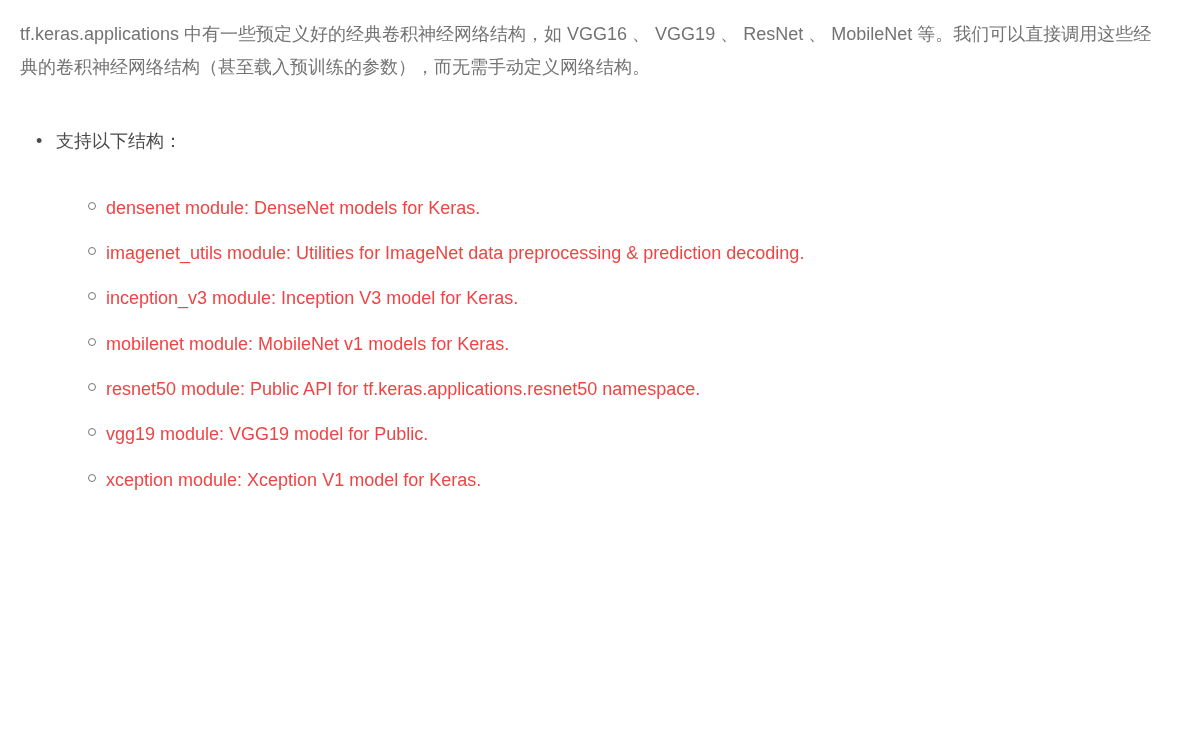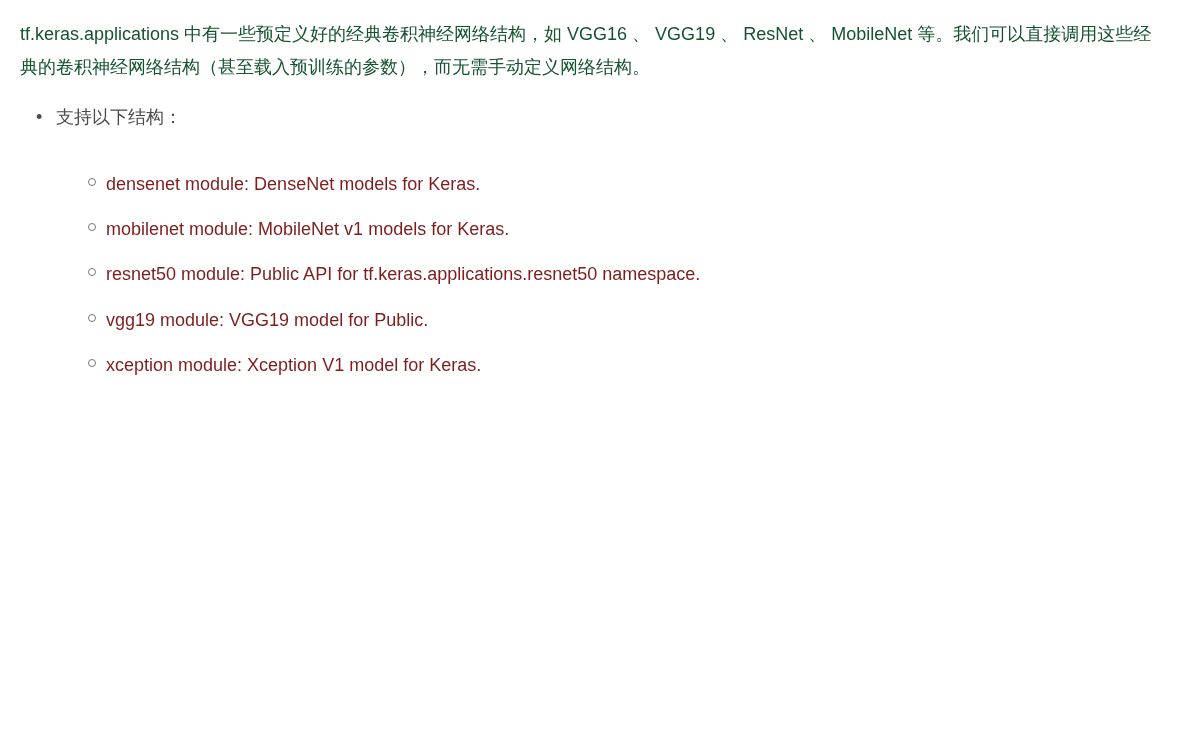--- a/index.html
+++ b/index.html
@@ -11,22 +11,22 @@
       font-family: -apple-system, BlinkMacSystemFont, "Segoe UI", "PingFang SC", "Hiragino Sans GB", "Microsoft YaHei", sans-serif;
       background: #ffffff;
       color: #4a4a4a;
       padding: 18px 20px;
       width: 1184px;
       font-size: 18px;
       line-height: 1.85;
       position: relative;
     }
     .intro {
-      margin-bottom: 16px;
-      color: #14532d;
+      margin-bottom: 40px;
+      color: #737373;
     }
     ul.level1 {
       list-style: none;
       padding-left: 36px;
       margin-bottom: 20px;
     }
     ul.level1 > li {
       position: relative;
       color: #4a4a4a;
     }
@@ -38,21 +38,21 @@
       font-size: 18px;
     }
     ul.level2 {
       list-style: none;
       padding-left: 50px;
       margin-top: 28px;
     }
     ul.level2 > li {
       position: relative;
       padding: 6px 0;
-      color: #7f1d1d;
+      color: #ef4444;
     }
     ul.level2 > li::before {
       content: "";
       position: absolute;
       left: -18px;
       top: 16px;
       width: 6px;
       height: 6px;
       border: 1px solid #777;
       border-radius: 50%;
@@ -62,19 +62,21 @@
 </head>
 <body>
 
 <p class="intro">tf.keras.applications 中有一些预定义好的经典卷积神经网络结构，如 VGG16 、 VGG19 、 ResNet 、 MobileNet 等。我们可以直接调用这些经典的卷积神经网络结构（甚至载入预训练的参数），而无需手动定义网络结构。</p>
 
 <ul class="level1">
   <li>
     <span>支持以下结构：</span>
     <ul class="level2">
       <li>densenet module: DenseNet models for Keras.</li>
+      <li>imagenet_utils module: Utilities for ImageNet data preprocessing &amp; prediction decoding.</li>
+      <li>inception_v3 module: Inception V3 model for Keras.</li>
       <li>mobilenet module: MobileNet v1 models for Keras.</li>
       <li>resnet50 module: Public API for tf.keras.applications.resnet50 namespace.</li>
       <li>vgg19 module: VGG19 model for Public.</li>
       <li>xception module: Xception V1 model for Keras.</li>
     </ul>
   </li>
 </ul>
 
 </body></html>

